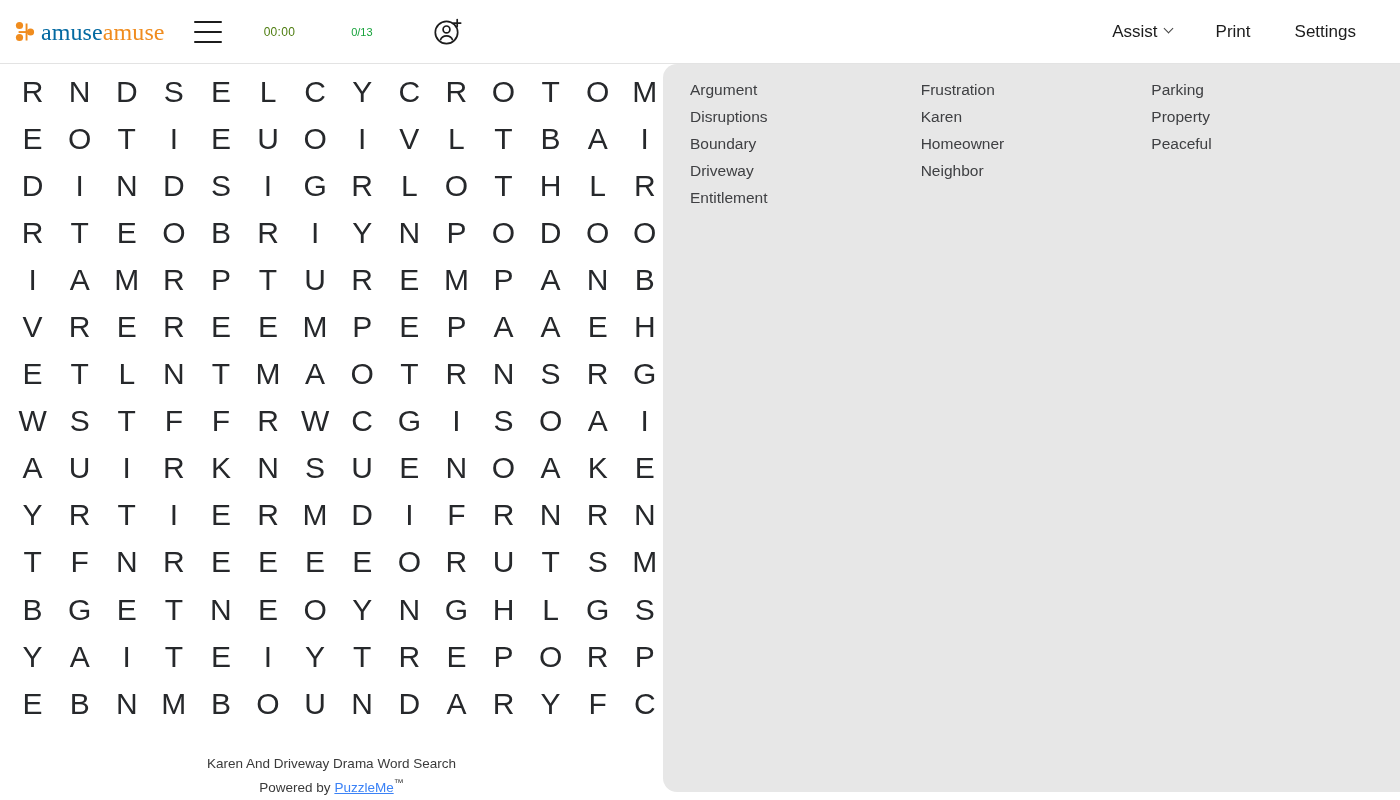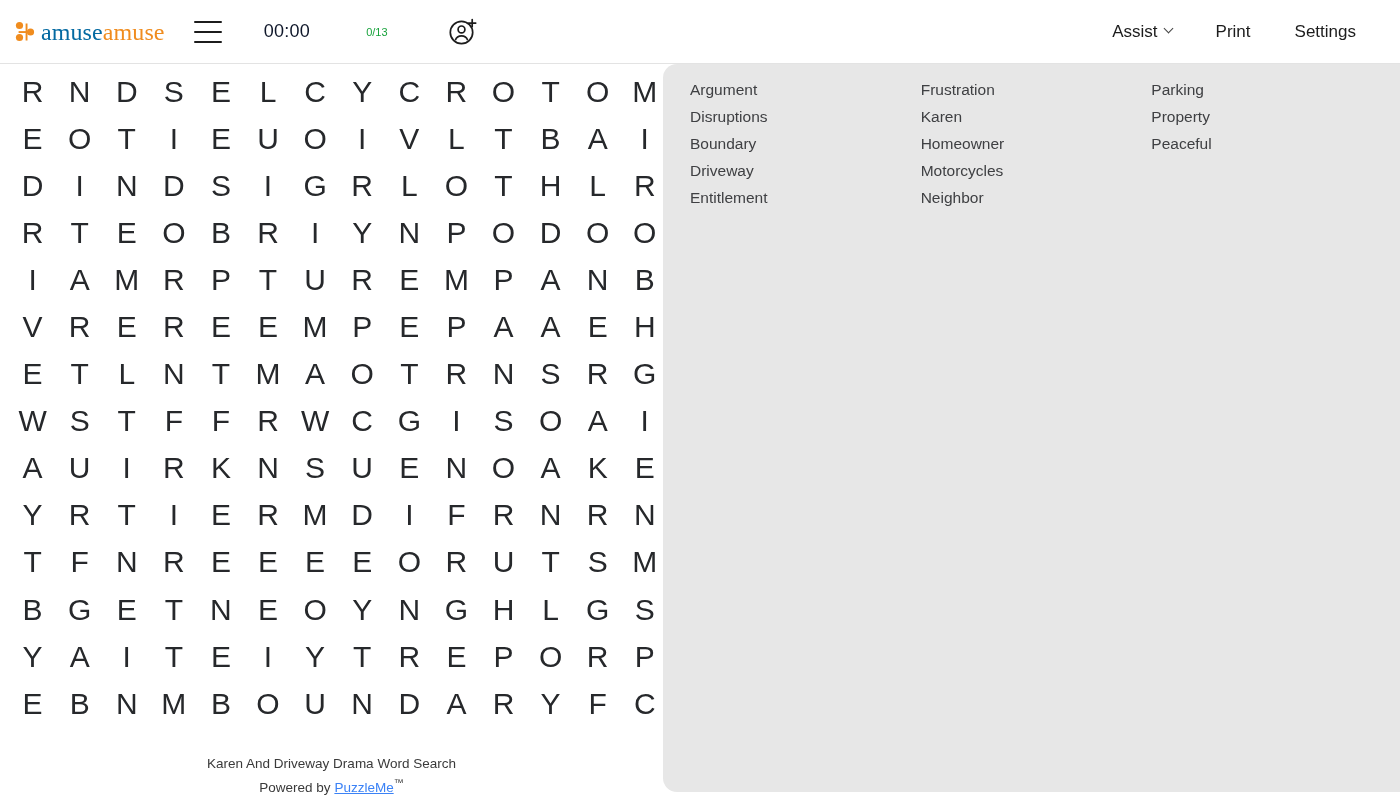--- a/index.html
+++ b/index.html
@@ -53,22 +53,22 @@
     cursor: pointer;
     flex: none;
   }
   .hamburger span {
     display: block; height: 2px; width: 28px;
     background: #1c1c1c; border-radius: 1px;
   }
 
   .timer {
     margin-left: 42px;
-    font-size: 18px;
-    color: #0f172a;
+    font-size: 12px;
+    color: #4d7c0f;
     letter-spacing: .3px;
     white-space: nowrap;
   }
   .progress-count {
     margin-left: 56px;
     font-size: 11px;
     color: #17a23b;
     white-space: nowrap;
     cursor: pointer;
   }
@@ -435,21 +435,20 @@
         <div class="word">Argument</div>
         <div class="word">Disruptions</div>
         <div class="word">Boundary</div>
         <div class="word">Driveway</div>
         <div class="word">Entitlement</div>
       </div>
       <div class="word-col">
         <div class="word">Frustration</div>
         <div class="word">Karen</div>
         <div class="word">Homeowner</div>
-        <div class="word">Motorcycles</div>
         <div class="word">Neighbor</div>
       </div>
       <div class="word-col">
         <div class="word">Parking</div>
         <div class="word">Property</div>
         <div class="word">Peaceful</div>
       </div>
     </div>
 </div>
 

